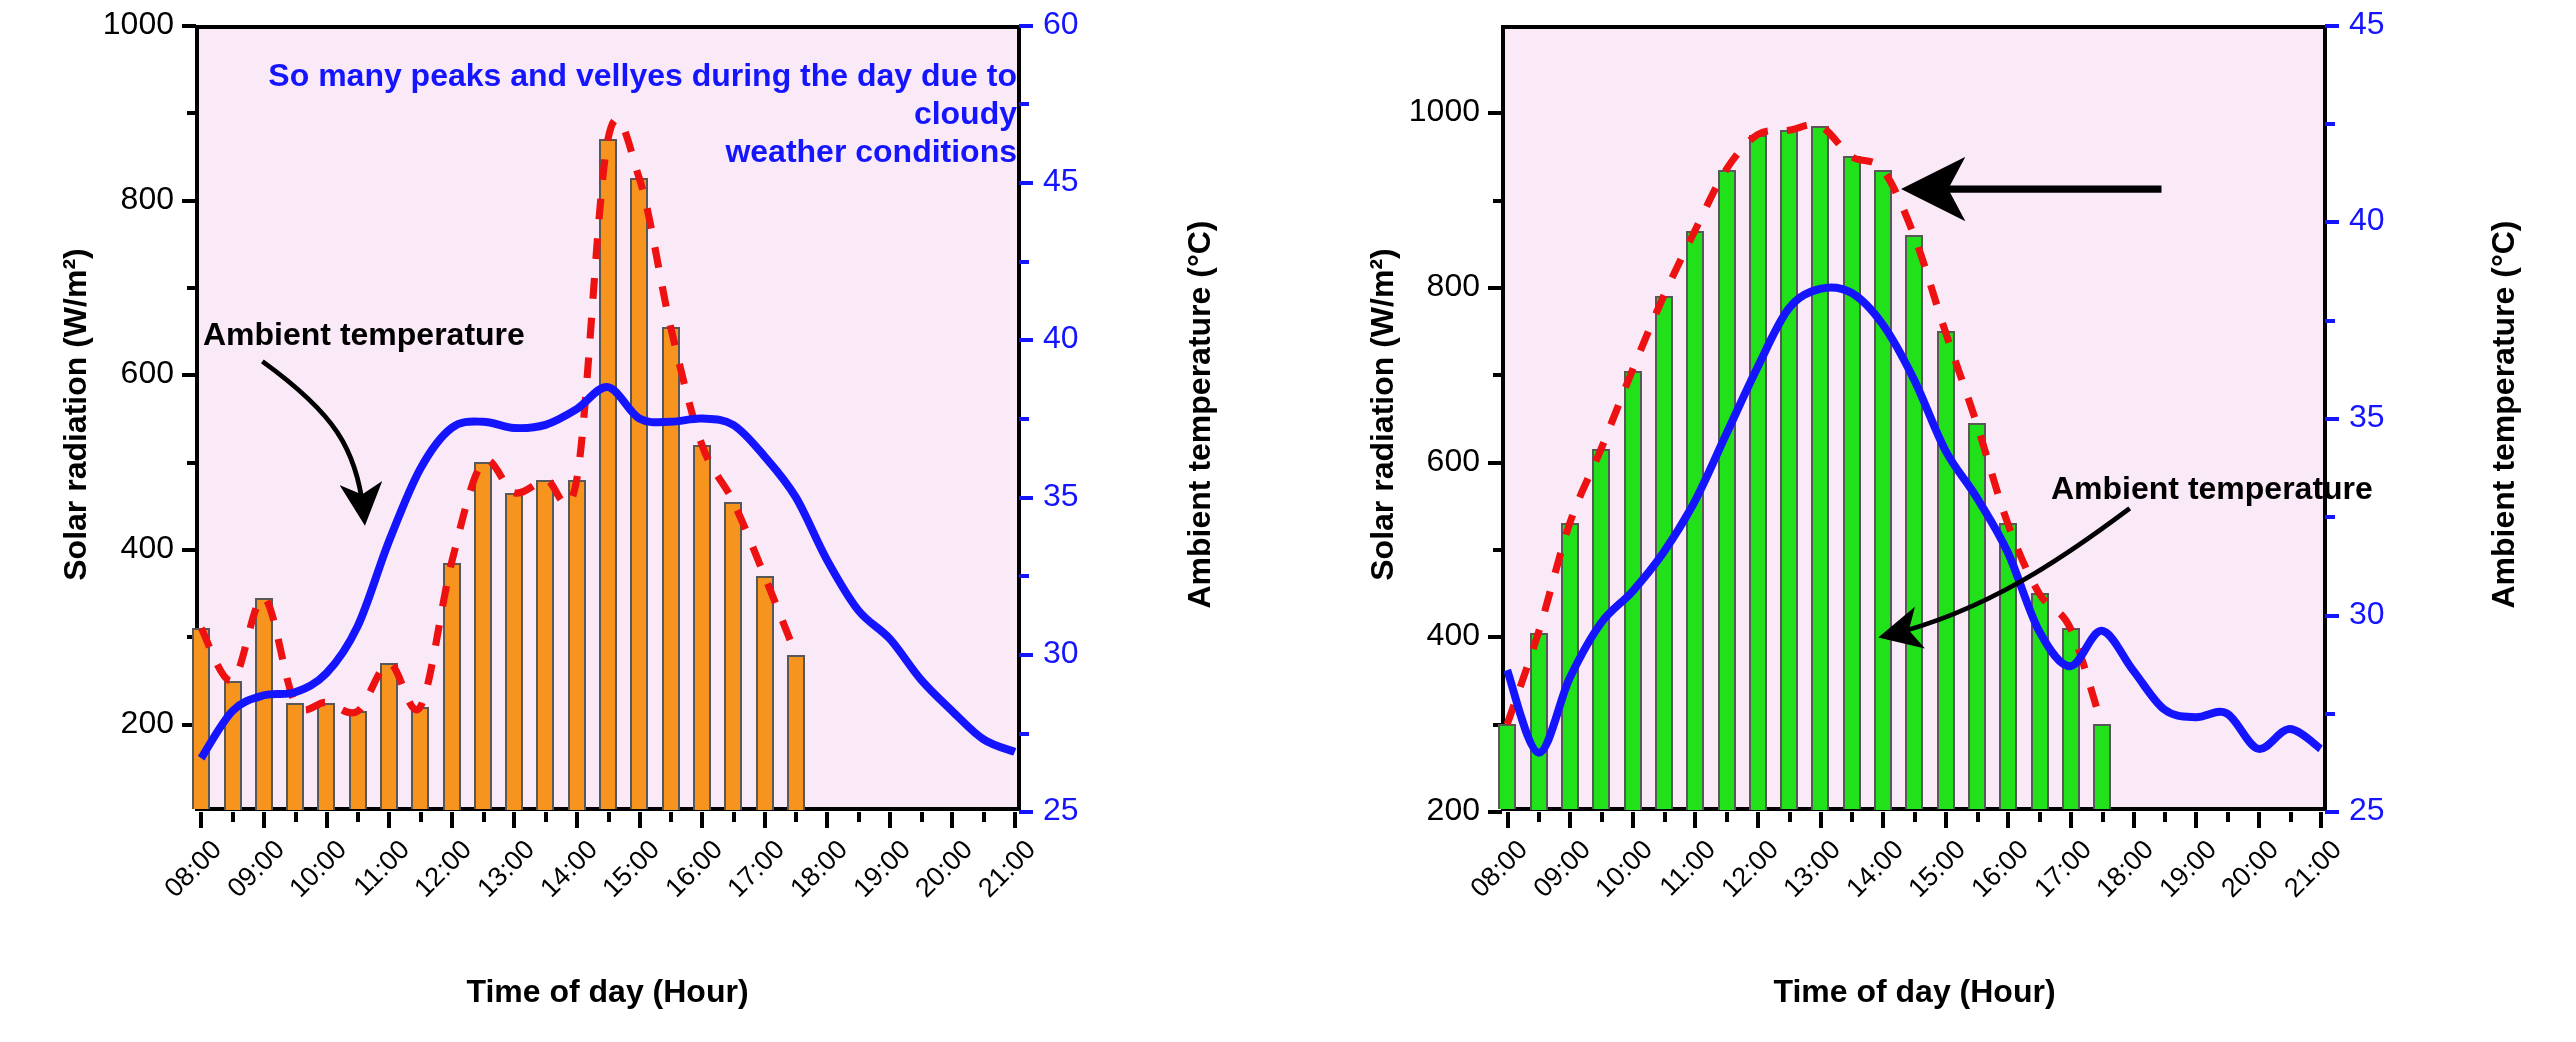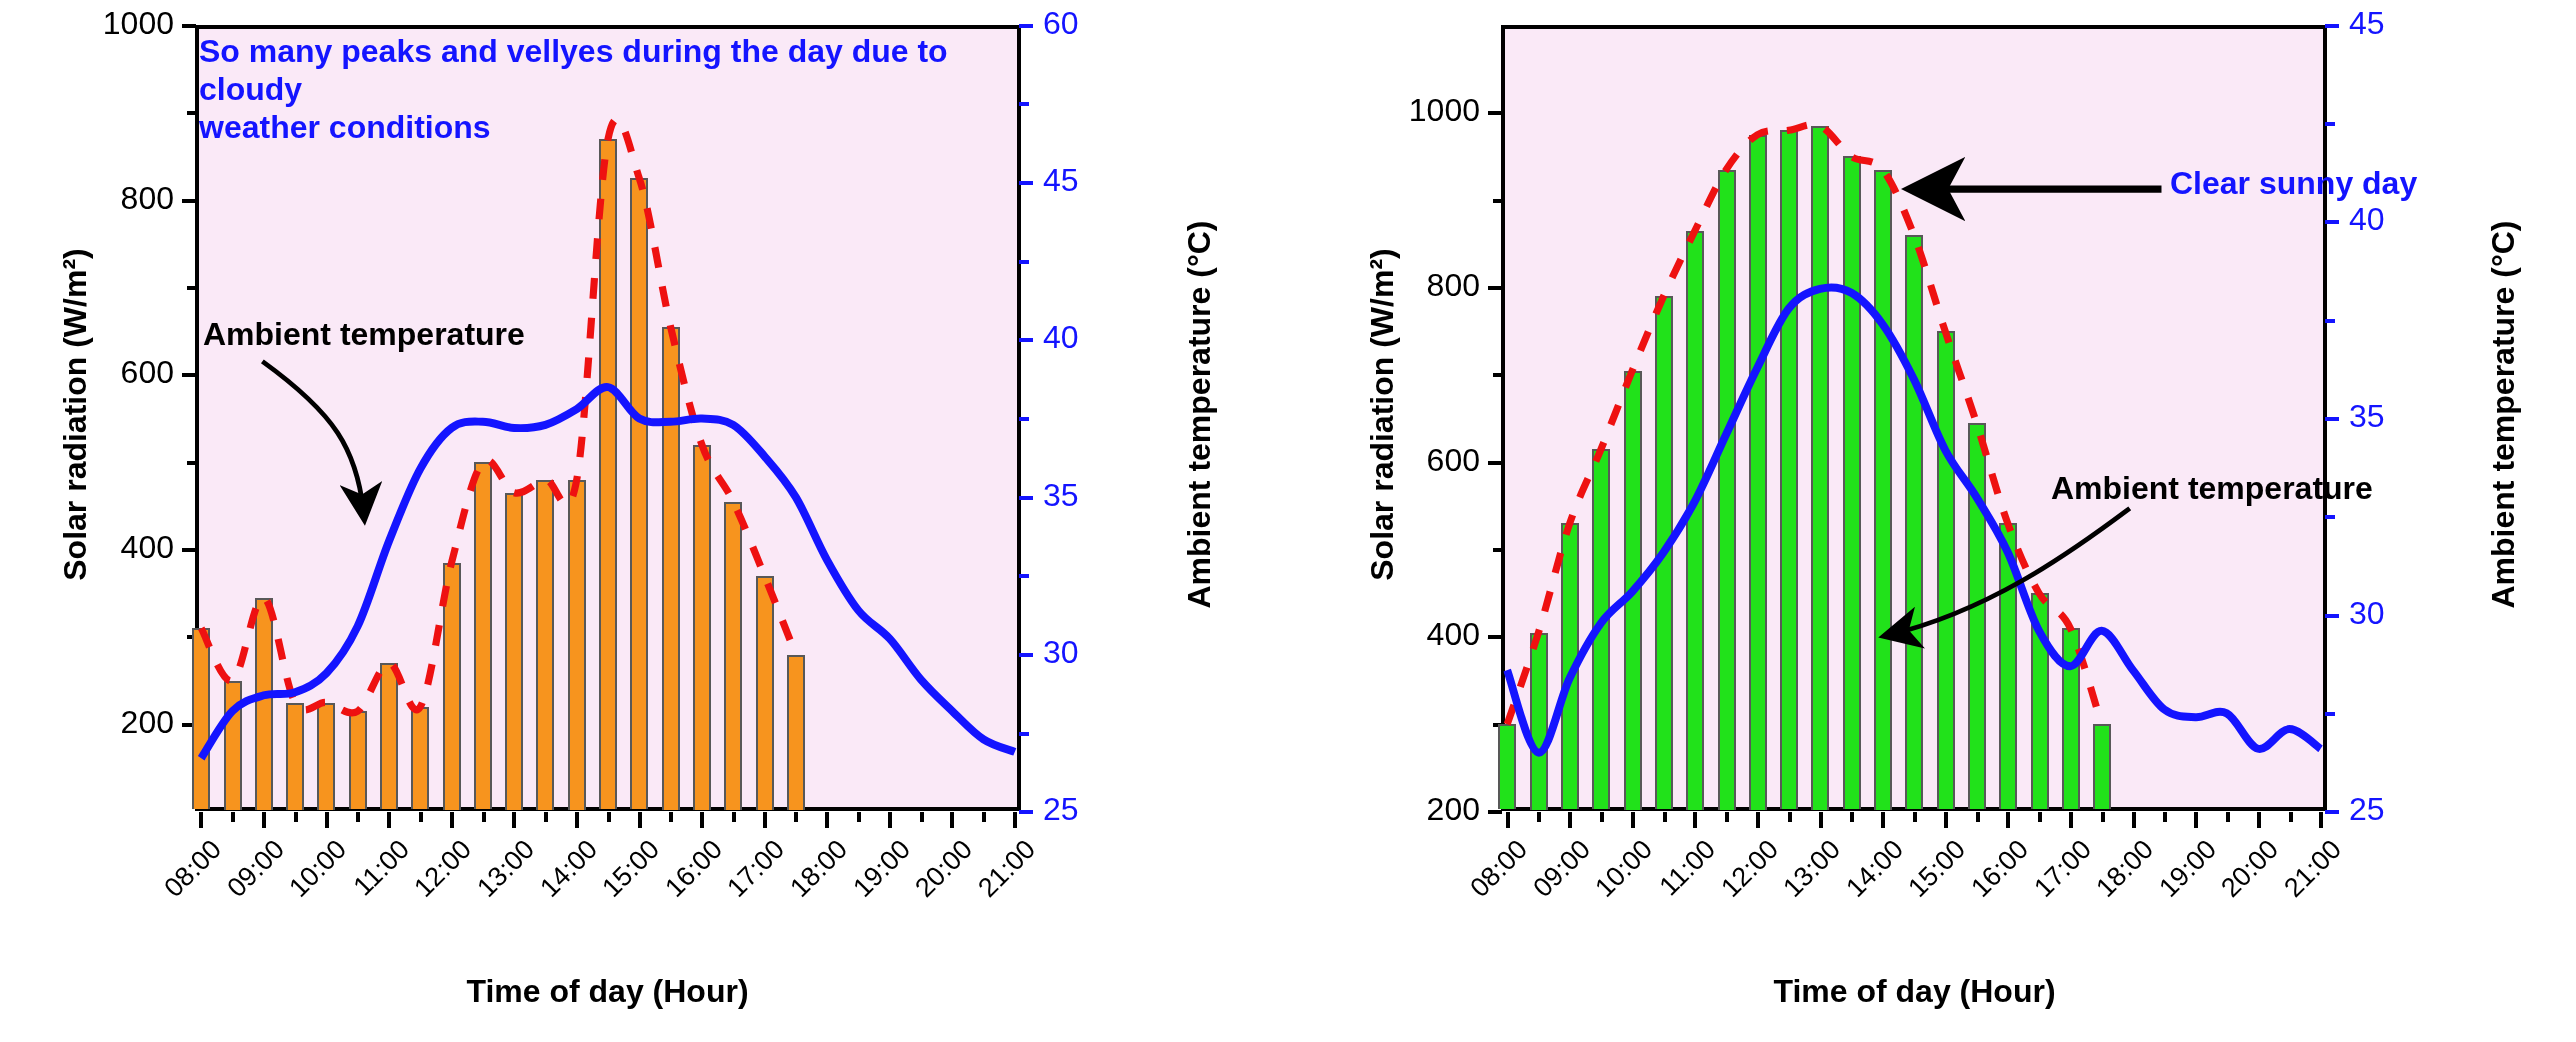--- a/index.html
+++ b/index.html
@@ -26,21 +26,21 @@
 
   .tickmark{position:absolute;background:#000;}
   .tickmark.blue{background:#1414ff;}
 
   .bar{position:absolute;box-sizing:border-box;}
   .bar.orange{background:#f7941e;border:2.4px solid #585858;border-bottom:0;}
   .bar.green{background:#21e21a;border:2.4px solid #585858;border-bottom:0;}
 
   .note{position:absolute;color:#1414ff;font-weight:bold;font-size:32px;
     line-height:1.18;white-space:pre-line;}
-  .note.center{text-align:left;}
+  .note.center{text-align:right;margin-top:24px;}
 
   svg.overlay{position:absolute;left:0;top:0;overflow:visible;pointer-events:none;}
 </style>
 </head>
 <body>
 
 <div class="page">
   <div class="panel left" id="panel-left">
       <div class="plot" style="left: 195px; top: 25.4px; width: 826px; height: 786px;"></div>
       <div class="ytick" style="right: 1114px; top: 704px; width: 159px;">200</div>
@@ -256,17 +256,16 @@
           </marker>
         </defs>
         <path d="M276 912 C282.56666666666666 892.75 302.26666666666665 838.6666666666666 315.4 796.5 C328.5333333333333 754.3333333333334 341.6666666666667 697.5 354.8 659 C367.93333333333334 620.5 381.06666666666666 597.5833333333334 394.2 565.5 C407.3333333333333 533.4166666666666 420.4666666666667 498.5833333333333 433.6 466.5 C446.73333333333335 434.4166666666667 459.8666666666667 402.3333333333333 473 373 C486.1333333333333 343.6666666666667 499.26666666666665 317.0833333333333 512.4 290.5 C525.5333333333333 263.9166666666667 538.6666666666666 233.66666666666666 551.8 213.5 C564.9333333333333 193.33333333333334 578.0666666666667 177.75 591.2 169.5 C604.3333333333334 161.25 617.4666666666667 165.83333333333334 630.6 164 C643.7333333333333 162.16666666666666 656.8666666666667 153 670 158.5 C683.1333333333333 164 696.2666666666667 187.83333333333334 709.4 197 C722.5333333333333 206.16666666666666 735.6666666666666 197 748.8 213.5 C761.9333333333333 230 775.0666666666667 262.0833333333333 788.2 296 C801.3333333333334 329.9166666666667 814.4666666666667 377.5833333333333 827.6 417 C840.7333333333333 456.4166666666667 853.8666666666667 492.1666666666667 867 532.5 C880.1333333333333 572.8333333333334 893.2666666666667 623.25 906.4 659 C919.5333333333333 694.75 932.6666666666666 725 945.8 747 C958.9333333333333 769 972.0666666666667 763.5 985.2 791 C998.3333333333334 818.5 1018.0333333333333 891.8333333333334 1024.6 912" fill="none" stroke="#ee1111" stroke-width="9" stroke-dasharray="26 24" stroke-linecap="butt" clip-path="url(#clip1)"></path>
         <path d="M276 843.8 C282.56666666666666 861.125 302.26666666666665 946.1 315.4 947.75 C328.5333333333333 949.4 341.6666666666667 880.9250000000001 354.8 853.7 C367.93333333333334 826.475 381.06666666666666 802.55 394.2 784.4 C407.3333333333333 766.25 420.4666666666667 759.65 433.6 744.8 C446.73333333333335 729.9499999999999 459.8666666666667 714.275 473 695.3 C486.1333333333333 676.3249999999999 499.26666666666665 655.7 512.4 630.95 C525.5333333333333 606.2 538.6666666666666 574.8499999999999 551.8 546.8 C564.9333333333333 518.75 578.0666666666667 489.0500000000002 591.2 462.6500000000002 C604.3333333333334 436.2500000000002 617.4666666666667 404.9000000000001 630.6 388.4000000000001 C643.7333333333333 371.9000000000001 656.8666666666667 366.9500000000002 670 363.6500000000002 C683.1333333333333 360.3500000000002 696.2666666666667 361.1749999999999 709.4 368.5999999999999 C722.5333333333333 376.0249999999999 735.6666666666666 390.0500000000001 748.8 408.20000000000016 C761.9333333333333 426.3500000000002 775.0666666666667 451.1 788.2 477.5 C801.3333333333334 503.9 814.4666666666667 541.8499999999999 827.6 566.5999999999999 C840.7333333333333 591.3499999999999 853.8666666666667 604.55 867 626 C880.1333333333333 647.45 893.2666666666667 667.25 906.4 695.3 C919.5333333333333 723.3499999999999 932.6666666666666 770.375 945.8 794.3 C958.9333333333333 818.2249999999999 972.0666666666667 838.85 985.2 838.85 C998.3333333333334 838.85 1011.4666666666666 793.4749999999999 1024.6 794.3 C1037.7333333333331 795.125 1050.8666666666666 827.3 1064 843.8 C1077.1333333333334 860.3 1090.2666666666669 883.4 1103.4 893.3 C1116.5333333333333 903.1999999999999 1129.6666666666667 902.375 1142.8 903.2 C1155.9333333333332 904.0250000000001 1169.0666666666666 891.65 1182.1999999999998 898.25 C1195.333333333333 904.85 1208.4666666666665 939.5 1221.6 942.8 C1234.7333333333333 946.0999999999999 1247.8666666666666 918.05 1261 918.05 C1274.1333333333334 918.05 1293.8333333333335 938.675 1300.4 942.8" fill="none" stroke="#1414ff" stroke-width="10" stroke-linejoin="round" clip-path="url(#clip1)"></path>
         <path d="M1100 238 L 790 238" fill="none" stroke="#000" stroke-width="9" marker-end="url(#ah1)"></path>
         <path d="M1060 640 C 980 700, 880 770, 755 800" fill="none" stroke="#000" stroke-width="6" marker-end="url(#ah1)"></path>
       </svg>
       <div class="ylab" style="left: 94px; top: 396px; width: 604px; text-align: center; margin-left: -302px;">Solar radiation (W/m²)</div>
       <div class="y2lab" style="left: 1215px; top: 396px; width: 604px; text-align: center; margin-left: -302px;">Ambient temperature (°C)</div>
       <div class="xlab" style="left: 388px; top: 973px; width: 477px; text-align: center;">Time of day (Hour)</div>
-      <div class="note" style="left: 882px; top: 165px; width: 381px; color: rgb(20, 20, 255);">Clear sunny day</div>
       <div class="note" style="left: 763px; top: 470px; width: 492px; color: rgb(0, 0, 0);">Ambient temperature</div>
     </div>
 </div>
 
 
 </body></html>

